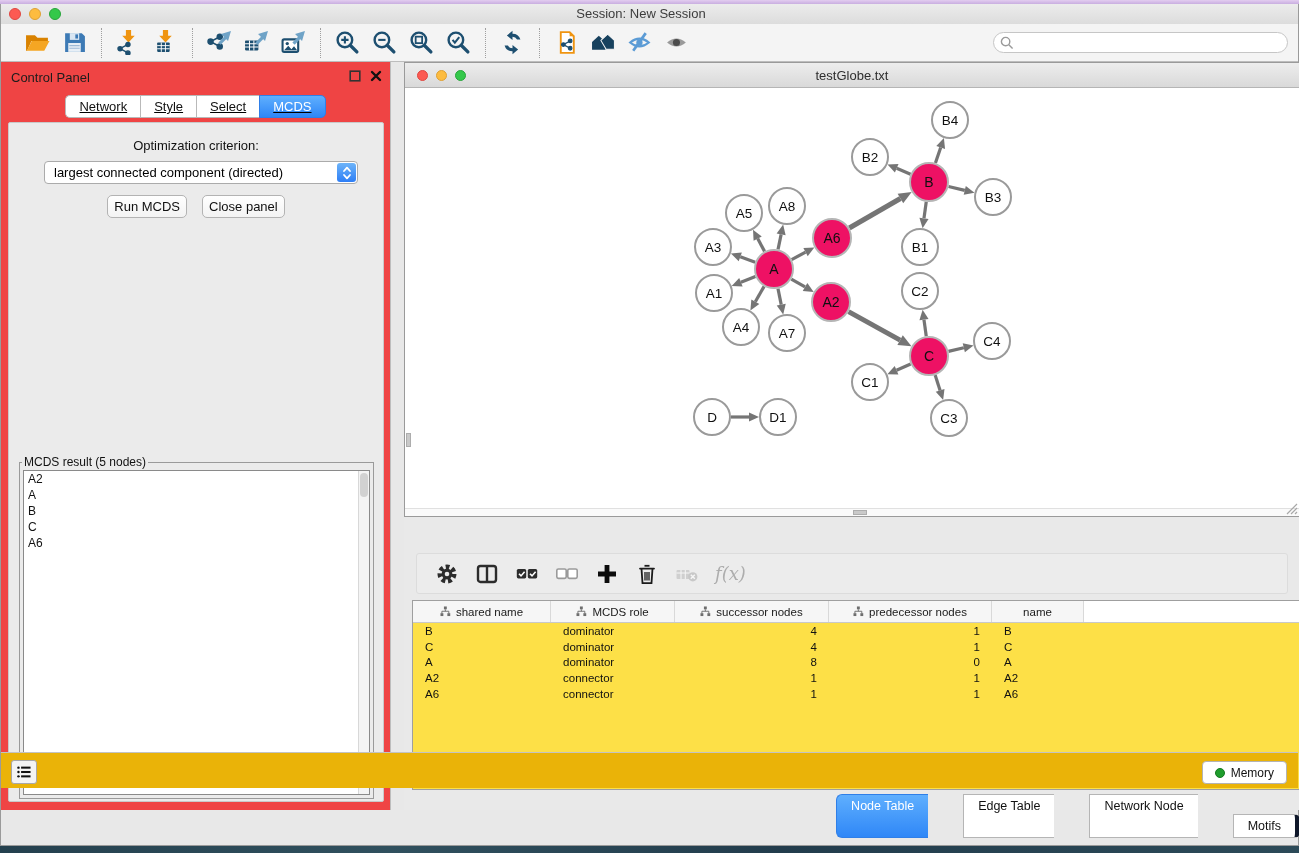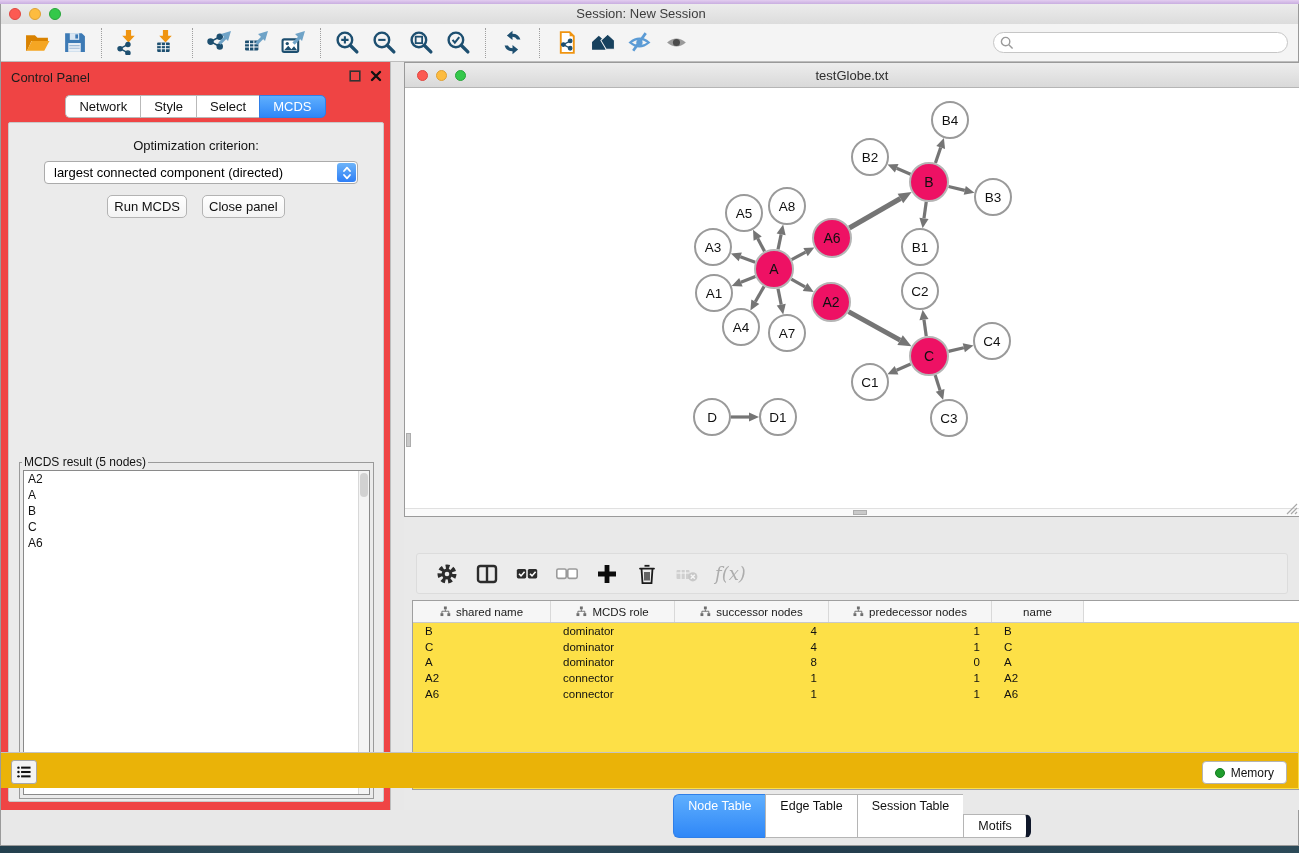--- a/index.html
+++ b/index.html
@@ -27,21 +27,21 @@
   .search-wrap{margin-left:auto;margin-right:10px;position:relative;}
   .search-wrap input{width:295px;height:21px;border:1px solid #c6c6c6;border-radius:11px;padding:0 8px 0 24px;font-size:12px;background:#fff;outline:none;}
   .search-wrap svg{position:absolute;left:7px;top:4px;width:14px;height:14px;}
 
   
   .cpanel{position:absolute;left:0;top:58px;width:390px;height:748px;background:#ef4444;border-right:1px solid #bdbdbd;}
   .panel-head{position:relative;height:30px;}
   .panel-head .ptitle{position:absolute;left:10px;top:8px;font-size:13px;color:#1c1c1c;}
   .head-btns{position:absolute;right:8px;top:8px;display:flex;gap:9px;}
   .head-btns svg{width:12px;height:12px;cursor:pointer;}
-  .cp-tabs{position:absolute;left:0;top:33px;width:100%;display:flex;justify-content:center;}
+  .cp-tabs{position:absolute;left:0;top:33px;width:100%;display:flex;justify-content:center;text-decoration:underline;}
   .cp-tab{font-size:13px;padding:3px 13px;background:#fff;border:1px solid #b9b9b9;border-right:none;color:#111;cursor:pointer;}
   .cp-tab:first-child{border-radius:5px 0 0 5px;}
   .cp-tab:last-child{border-right:1px solid #b9b9b9;border-radius:0 5px 5px 0;}
   .cp-tab.sel{background:linear-gradient(#5faffe,#2f87f7);color:#fff;border-color:#2f7fe8;}
   .cp-inner{position:absolute;left:7px;top:60px;width:376px;height:680px;background:#ebebeb;border:1px solid #c9c9c9;border-radius:2px;}
   .opt-label{margin-top:15px;text-align:center;font-size:13px;color:#111;}
   .dropdown{position:absolute;left:35px;top:38px;width:314px;height:23px;background:#fff;border:1px solid #ababab;border-radius:4px;font-size:13px;display:flex;align-items:center;padding-left:9px;cursor:pointer;}
   .dd-stepper{position:absolute;right:1px;top:1px;width:19px;height:19px;border-radius:3px;background:linear-gradient(#6db4f9,#2d7ef6);display:flex;align-items:center;justify-content:center;}
   .btn-row{position:absolute;left:0;top:72px;width:100%;display:flex;justify-content:center;gap:15px;}
   .pbtn{height:23px;padding:0 6px;background:linear-gradient(#fff,#f3f3f3);border:1px solid #b3b3b3;border-radius:5px;font-size:13px;color:#111;cursor:pointer;}
@@ -70,21 +70,21 @@
   .tp-icon{width:24px;height:24px;display:flex;align-items:center;justify-content:center;cursor:pointer;}
   .tp-icon svg{width:22px;height:22px;}
   .fx-label{font-family:"DejaVu Serif",serif;font-style:italic;font-size:18px;color:#adadad;cursor:default;}
   .ntable{position:absolute;left:8px;top:83px;width:1024px;height:190px;background:#fde047;border:1px solid #9f9f9f;overflow:hidden;}
   .thead{display:flex;height:22px;background:#f6f6f6;border-bottom:1px solid #c9c9c9;}
   .th{display:flex;align-items:center;justify-content:center;gap:5px;font-size:11.5px;color:#1a1a1a;border-right:1px solid #d9d9d9;overflow:hidden;}
   .th svg{width:11px;height:11px;flex:0 0 auto;}
   .trow{display:flex;height:15.7px;align-items:center;cursor:default;}
   .td{font-size:11.5px;color:#111;padding:0 12px;overflow:hidden;white-space:nowrap;}
   .td.num{text-align:right;}
-  .tp-tabs{position:absolute;left:0;top:277px;width:100%;display:flex;justify-content:center;}
+  .tp-tabs{position:absolute;left:0;top:277px;width:100%;display:flex;justify-content:flex-end;gap:35px;}
   .tp-tab{font-size:12.5px;padding:4px 14px;background:#fff;border:1px solid #b5b5b5;border-right:none;color:#111;cursor:pointer;}
   .tp-tab:first-child{border-radius:6px 0 0 6px;}
   .tp-tab:last-child{border-right:5px solid #0f172a;border-radius:0 6px 6px 0;margin-top:20px;}
   .tp-tab.sel{background:linear-gradient(#5faffe,#2f87f7);color:#fff;border-color:#2f7fe8;}
 
   
   .statusbar{position:absolute;left:0;top:748px;width:1297px;height:36px;background:#eab308;border-top:1px solid #c3c3c3;}
   .list-btn{position:absolute;left:10px;top:7px;width:26px;height:24px;background:#f4f4f4;border:1px solid #a8a8a8;border-radius:3px;display:flex;align-items:center;justify-content:center;cursor:pointer;}
   .list-btn svg{width:16px;height:16px;}
   .memory-btn{position:absolute;right:11px;top:8px;height:23px;padding:0 12px;background:#fff;border:1px solid #b3b3b3;border-radius:4px;display:flex;align-items:center;gap:6px;font-size:12px;color:#111;cursor:pointer;}
@@ -604,21 +604,21 @@
             <span class="td" style="width:138px">A6</span>
             <span class="td" style="width:124px">connector</span>
             <span class="td num" style="width:154px">1</span>
             <span class="td num" style="width:163px">1</span>
             <span class="td" style="width:92px">A6</span>
           </div>
         </div>
       <div class="tp-tabs" id="tp-tabs">
           <span class="tp-tab sel">Node Table</span>
           <span class="tp-tab">Edge Table</span>
-          <span class="tp-tab">Session Table</span>
+          <span class="tp-tab">Network Node</span>
           <span class="tp-tab">Motifs</span>
         </div>
     </div>
 
     <div class="statusbar">
       <div class="list-btn">
         <svg viewBox="0 0 22 20">
             <g fill="#111">
               <circle cx="3.4" cy="4" r="1.7"></circle>
               <rect x="7" y="2.6" width="13" height="2.8"></rect>

